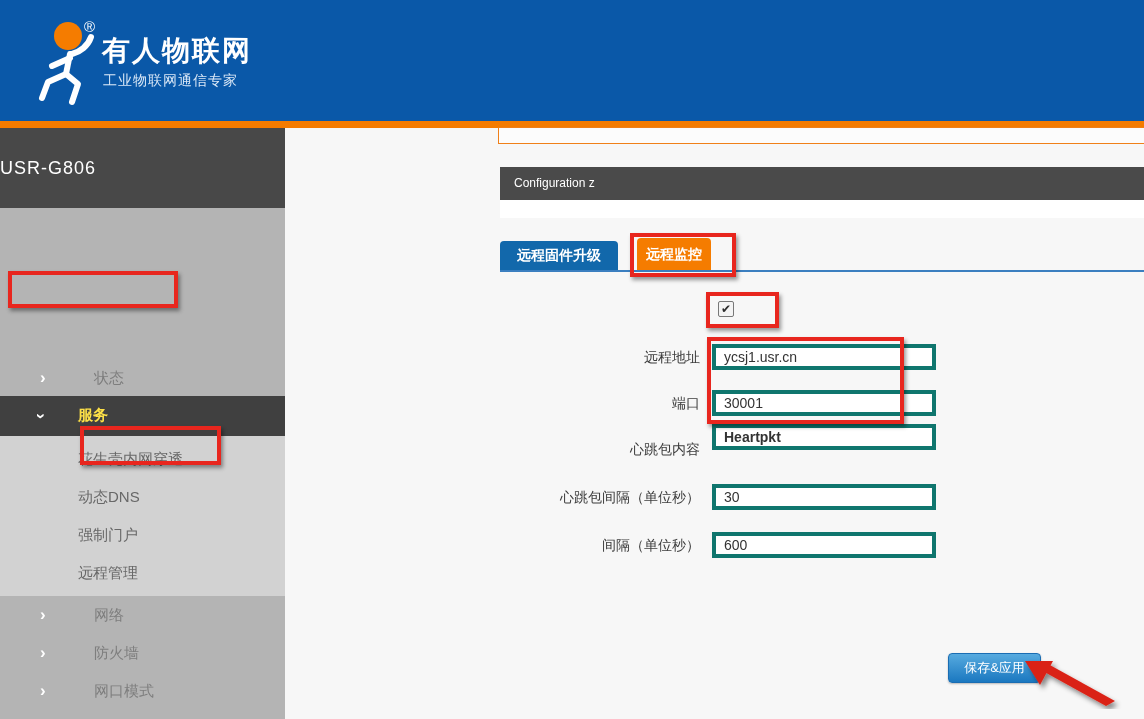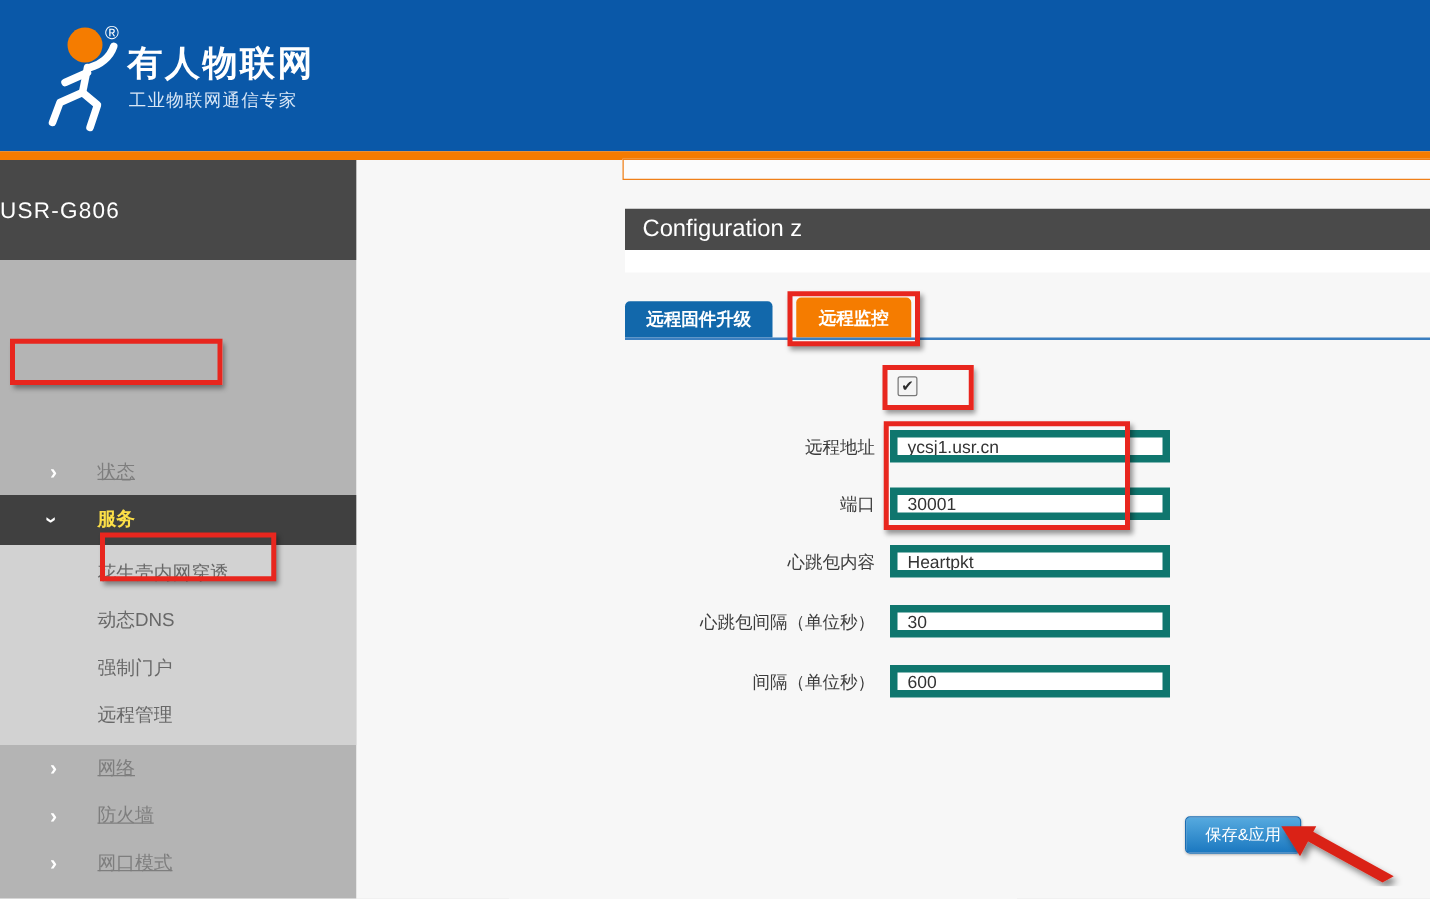--- a/index.html
+++ b/index.html
@@ -14,42 +14,42 @@
   .reg-mark { position:absolute; left:84px; top:18px; color:#fff; font-size:15px; }
   .brand-title { position:absolute; left:102px; top:32px; color:#ffffff; font-size:28px; font-weight:bold; letter-spacing:2px; }
   .brand-subtitle { position:absolute; left:103px; top:72px; color:#d9e7f6; font-size:14px; letter-spacing:1px;text-align:center; }
 
   
   .sidebar { position:absolute; left:0; top:128px; width:285px; height:591px; background:#b4b4b4; }
   .device-header { position:absolute; left:0; top:0; width:285px; height:80px; background:#484848; color:#fff;
                    font-size:18px; letter-spacing:1px; text-align:left; line-height:80px; }
   .nav-item { position:absolute; left:0; width:285px; height:22px; font-size:15px; color:#7e7e7e; cursor:pointer; }
   .nav-item .chev { position:absolute; left:40px; top:0px; color:#ffffff; font-size:17px; font-weight:bold; line-height:20px; }
-  .nav-item .lbl { position:absolute; left:78px; top:0; line-height:20px;text-decoration:underline; }
+  .nav-item .lbl { position:absolute; left:94px; top:0; line-height:20px; }
   .active-row { position:absolute; left:0; top:268px; width:285px; height:40px; background:#404040; }
   .active-row .chev { position:absolute; left:38px; top:10px; color:#fff; font-size:17px; font-weight:bold;
                       display:inline-block; transform:rotate(90deg); }
   .active-row .lbl { position:absolute; left:78px; top:10px; color:#fde047; font-size:15px; font-weight:bold; }
   .submenu-bg { position:absolute; left:0; top:308px; width:285px; height:160px; background:#d2d2d2; }
   .sub-item { position:absolute; left:78px; font-size:15px; color:#686868; cursor:pointer; line-height:18px; }
 
   
   .panel-fragment { position:absolute; left:498px; top:127px; width:656px; height:17px; background:#fcfcfc; border:1px solid #f08019; }
   .section-bar { position:absolute; left:500px; top:167px; width:644px; height:33px; background:#4a4a4a; }
-  .section-bar span { position:absolute; left:14px; top:0; line-height:33px; color:#ffffff; font-size:19px; }
+  .section-bar span { position:absolute; left:14px; top:0; line-height:33px; color:#ffffff; font-size:12px; }
   .section-white { position:absolute; left:500px; top:200px; width:644px; height:18px; background:#ffffff; }
 
   .tab { position:absolute; color:#fff; font-size:14px; font-weight:bold; text-align:center; cursor:pointer;
          border-radius:4px 4px 0 0; }
   .tab-blue { left:500px; top:241px; width:118px; height:29px; background:#1268ab; line-height:29px; }
-  .tab-orange { left:637px; top:238px; width:92px; height:32px; background:#f57c00; line-height:32px; }
+  .tab-orange { left:637px; top:238px; width:74px; height:32px; background:#f57c00; line-height:32px; }
   .tab-underline { position:absolute; left:500px; top:270px; width:644px; height:2px; background:#3b7fc0; }
 
   .form-label { position:absolute; width:270px; text-align:right; font-size:14px; color:#3c3c3c; }
-  .form-input { position:absolute; left:712px; width:224px; height:26px; border:6px solid #0f766e; background:#fff;
+  .form-input { position:absolute; left:712px; width:224px; height:26px; border:4px solid #0f766e; background:#fff;
                 font-size:14px; color:#333; padding:0 8px; font-family:"Liberation Sans","DejaVu Sans",sans-serif; }
   .checkbox { position:absolute; left:718px; top:301px; width:16px; height:16px; background:#f4f4f4;
               border:1px solid #787878; border-radius:2px; text-align:center; line-height:15px;
               font-size:12px; color:#2c2c2c; cursor:pointer; }
 
   .save-btn { position:absolute; left:948px; top:653px; width:93px; height:30px; border:1px solid #1a6db3;
               border-radius:4px; background:linear-gradient(#56aadf,#1b78c0); color:#ffffff; font-size:13px;
               text-align:center; line-height:28px; cursor:pointer; box-shadow:0 1px 2px rgba(0,0,0,.25); }
 
   
@@ -132,21 +132,21 @@
     <span>✔</span>
   </div>
 
   <div class="form-label" style="left:430px; top:349px;">远程地址</div>
   <input class="form-input" style="top: 344px;" value="ycsj1.usr.cn">
 
   <div class="form-label" style="left:430px; top:395px;">端口</div>
   <input class="form-input" style="top: 390px;" value="30001">
 
   <div class="form-label" style="left:430px; top:441px;">心跳包内容</div>
-  <input class="form-input" style="top: 436px;" value="Heartpkt">
+  <input class="form-input" style="top: 424px; font-weight: bold;" value="Heartpkt">
 
   <div class="form-label" style="left:430px; top:489px;">心跳包间隔（单位秒）</div>
   <input class="form-input" style="top: 484px;" value="30">
 
   <div class="form-label" style="left:430px; top:537px;">间隔（单位秒）</div>
   <input class="form-input" style="top: 532px;" value="600">
 
   <div class="save-btn">保存&amp;应用</div>
 
   <div class="anno anno-serv"></div>

